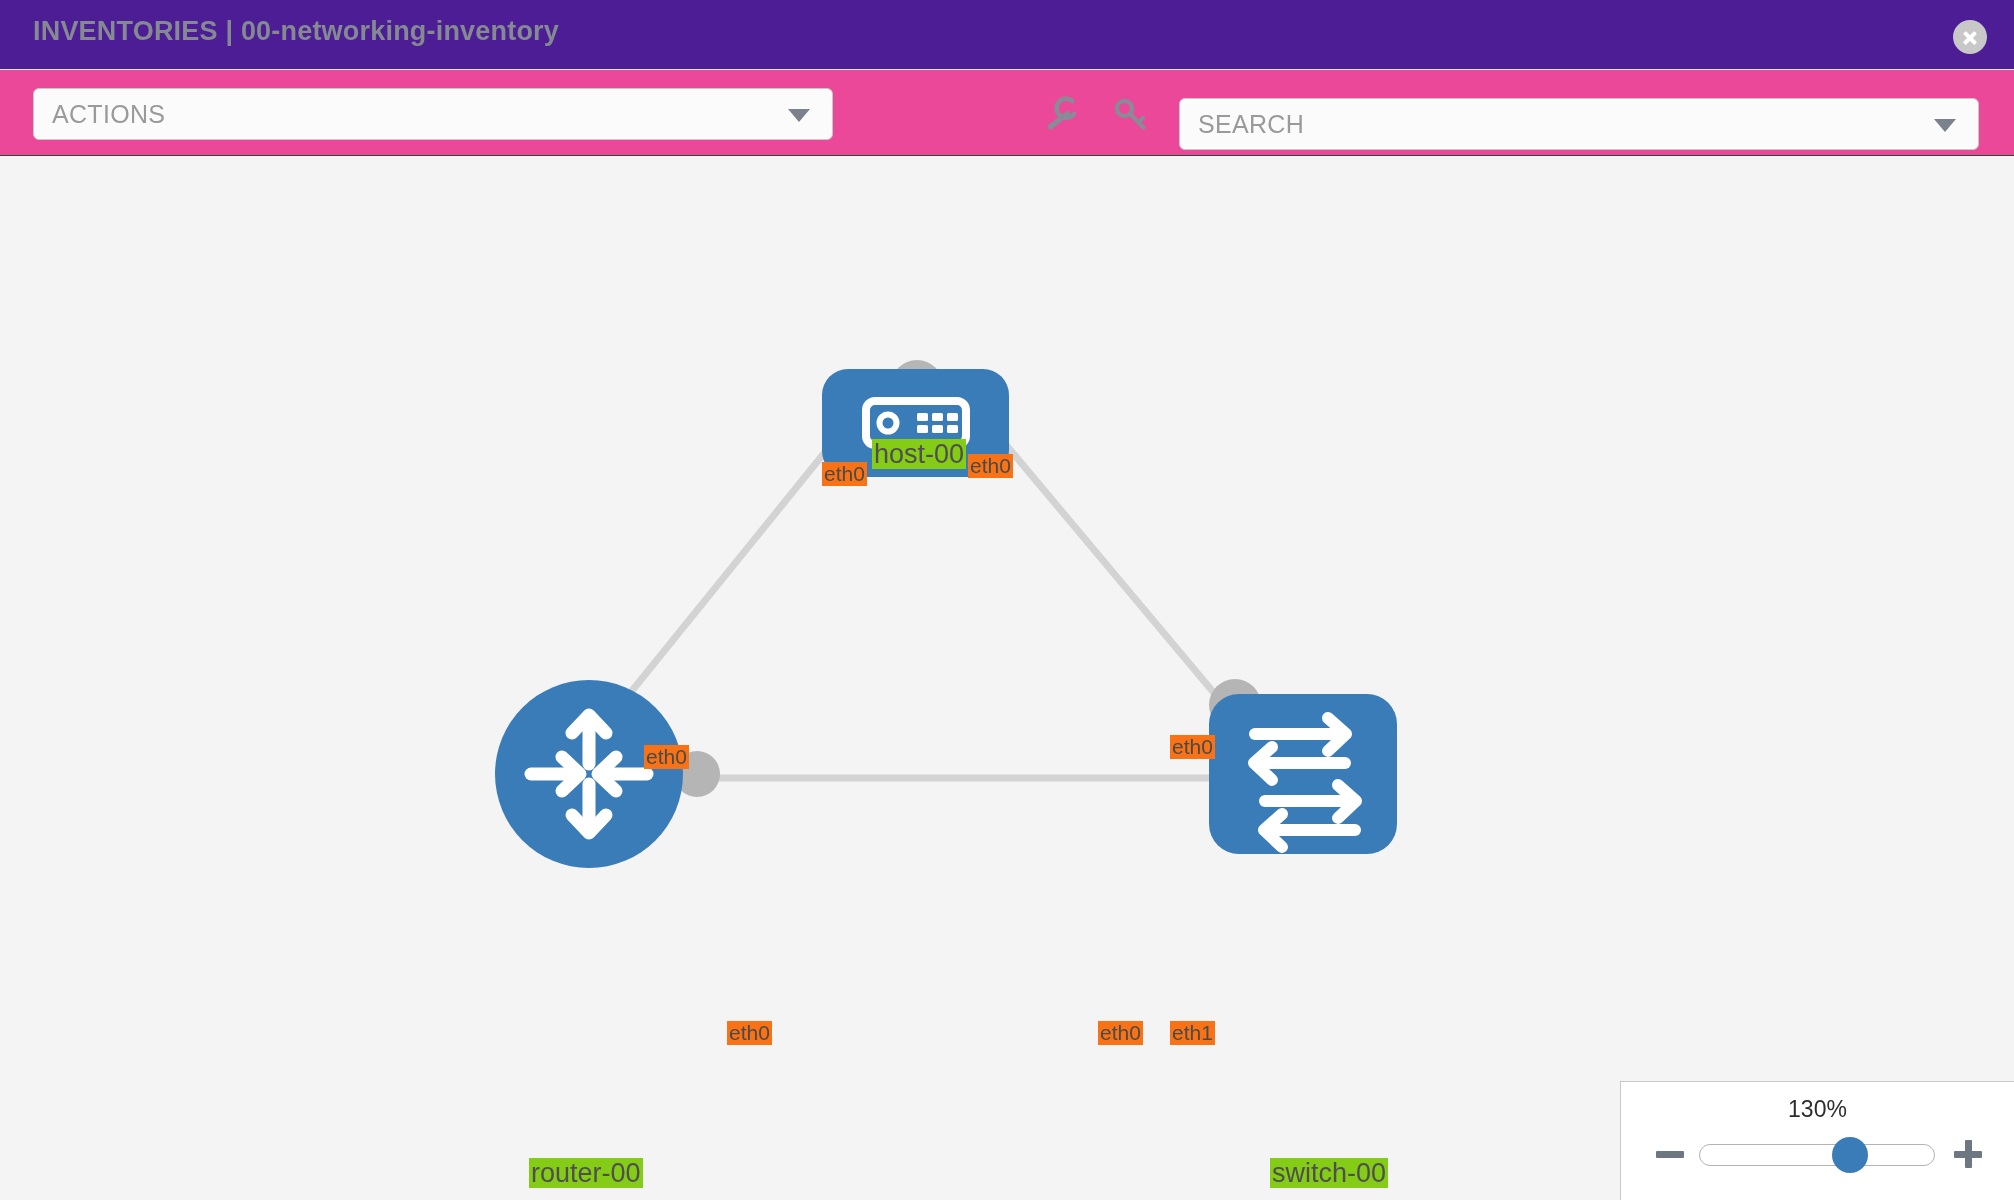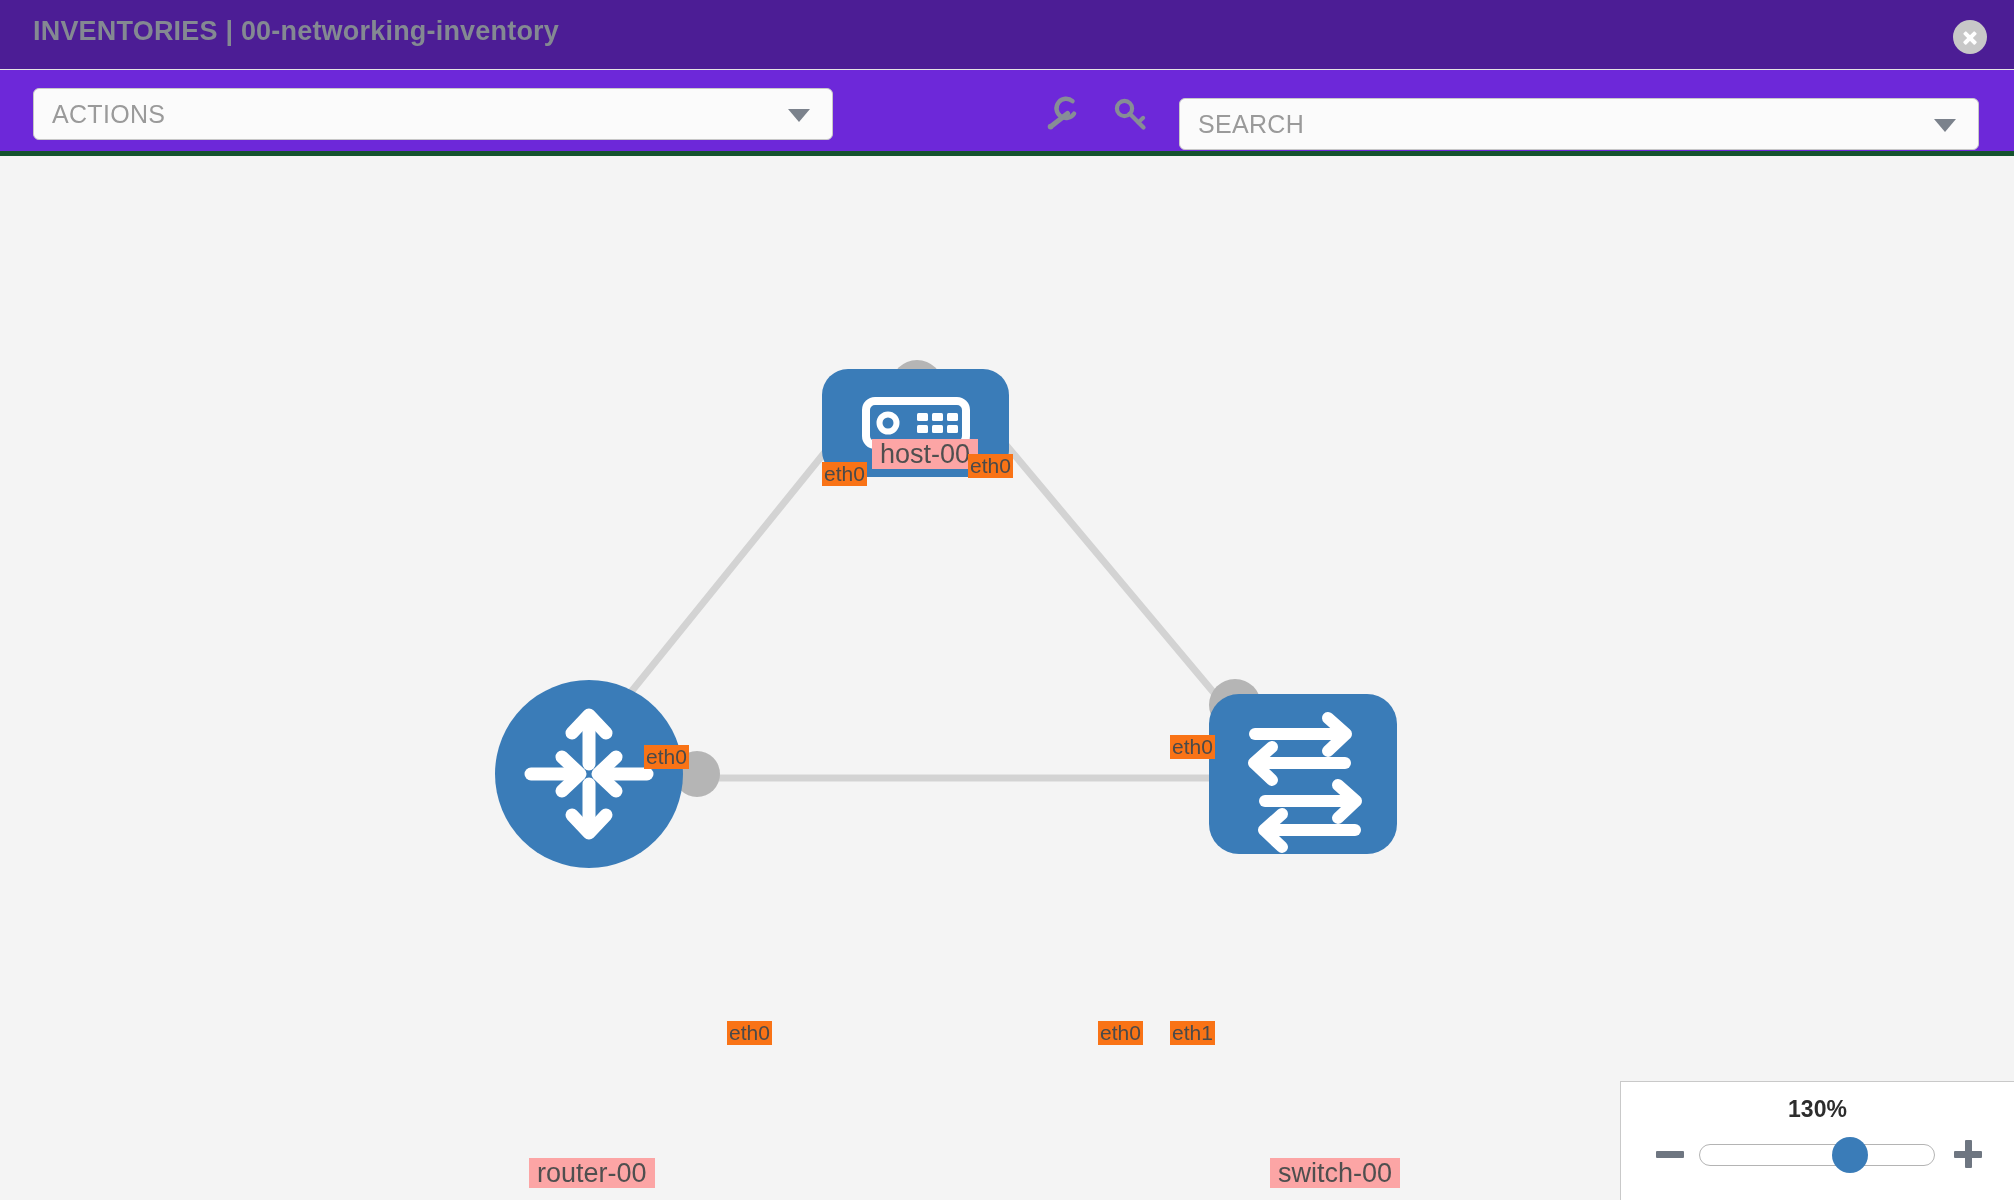--- a/index.html
+++ b/index.html
@@ -42,22 +42,22 @@
     width: 16px; height: 4.2px;
     background: #ffffff; border-radius: 1px;
   }
   .close-btn::before { transform: rotate(45deg); }
   .close-btn::after  { transform: rotate(-45deg); }
 
   
   .toolbar {
     position: absolute; left: 0; top: 70px;
     width: 2014px; height: 86px;
-    background: #6d28d9;
-    border-bottom: 5px solid #14532d;
+    background: #ec4899;
+    border-bottom: 1px solid #14532d;
     box-sizing: border-box;
   }
   .select-box {
     position: absolute;
     background: #fbfbfb;
     border: 1px solid #c7c7c7;
     border-radius: 6px;
     box-sizing: border-box;
     cursor: pointer;
   }
@@ -99,24 +99,24 @@
   .topo-svg {
     position: absolute; left: 0; top: 0;
     width: 2014px; height: 1044px;
   }
 
   
   .node-label {
     position: absolute;
     font-size: 27px;
     color: #4f4f4f;
-    background: #fca5a5;
+    background: #84cc16;
     white-space: nowrap;
     line-height: 1.05;
-    padding: 1px 8px;
+    padding: 1px 2px;
   }
   .port-label {
     position: absolute;
     font-size: 21px;
     color: #4a4a4a;
     background: #f97316;
     white-space: nowrap;
     line-height: 1.05;
     padding: 1px 2px;
   }
@@ -127,21 +127,21 @@
     left: 1620px; top: 1081px;
     width: 394px; height: 119px;
     background: #ffffff;
     border: 1px solid #c9c9c9;
     border-right: none; border-bottom: none;
     box-sizing: border-box;
   }
   .zoom-value {
     position: absolute; left: 0; right: 0; top: 14px;
     text-align: center;
-    font-size: 23px; color: #2d2d2d; font-weight: bold;
+    font-size: 23px; color: #2d2d2d;
   }
   .zoom-minus, .zoom-plus {
     position: absolute; top: 55px;
     width: 34px; height: 34px;
     cursor: pointer;
   }
   .zoom-minus { left: 32px; }
   .zoom-plus  { left: 330px; }
   .zoom-minus::before, .zoom-plus::before {
     content: ""; position: absolute;

